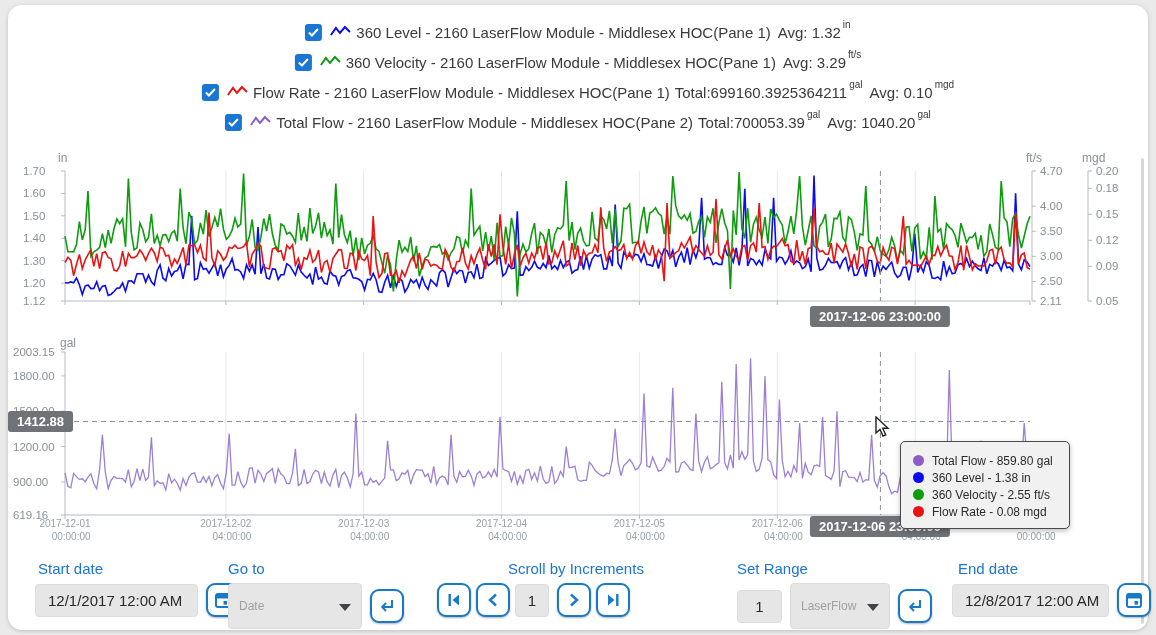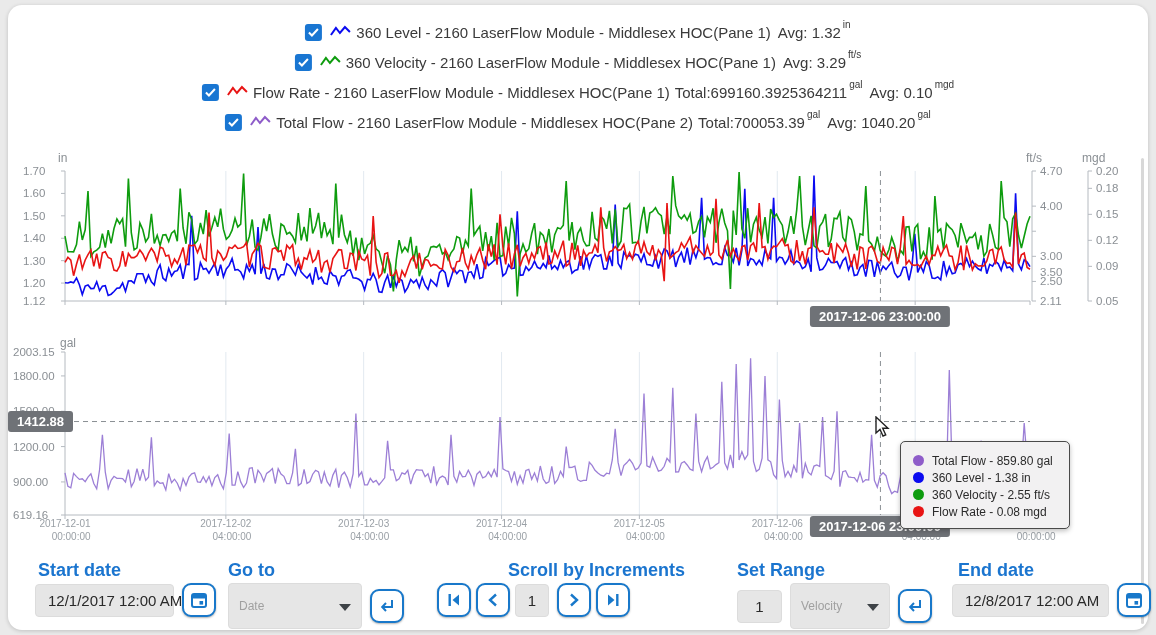--- a/index.html
+++ b/index.html
@@ -50,21 +50,21 @@
     box-shadow:0 2px 5px rgba(0,0,0,.25);z-index:8;padding:10px 10px 8px 12px;
   }
   .tip-row{display:flex;align-items:center;height:17px;font-size:12px;color:#2b2b2b;white-space:nowrap;}
   .tip-dot{width:11px;height:11px;border-radius:50%;margin-right:8px;flex:0 0 auto;}
   
   .cursor{position:absolute;left:874px;top:416px;z-index:9;}
   
   .vscroll{position:absolute;left:1141px;top:158px;width:3px;height:466px;
     background:#d8d8d8;border-radius:2px;z-index:2;}
   
-  .ctl-label{position:absolute;font-size:18px;font-weight:bold;color:#1b75cf;z-index:4;}
+  .ctl-label{position:absolute;font-size:15px;font-weight:normal;color:#1b75cf;z-index:4;}
   .ctl-row{position:absolute;top:583px;display:flex;align-items:center;z-index:4;}
   .inp{
     height:33px;background:#e6e6e6;border-radius:4px;border:1px solid #dcdcdc;
     font-size:15px;color:#2a2a2a;display:flex;align-items:center;padding:0 12px;
     box-sizing:border-box;white-space:nowrap;
   }
   .inp.center{justify-content:center;padding:0;}
   .dd{
     height:46px;background:#e6e6e6;border-radius:4px;border:1px solid #dcdcdc;
     font-size:12px;display:flex;align-items:center;box-sizing:border-box;
@@ -225,21 +225,21 @@
   <div id="tick-labels">
       <div class="ylab l" style="left: 23px; top: 171px;">1.70</div>
       <div class="ylab l" style="left: 23px; top: 193.414px;">1.60</div>
       <div class="ylab l" style="left: 23px; top: 215.828px;">1.50</div>
       <div class="ylab l" style="left: 23px; top: 238.241px;">1.40</div>
       <div class="ylab l" style="left: 23px; top: 260.655px;">1.30</div>
       <div class="ylab l" style="left: 23px; top: 283.069px;">1.20</div>
       <div class="ylab l" style="left: 23px; top: 301px;">1.12</div>
       <div class="ylab r" style="left: 1040px; top: 171px;">4.70</div>
       <div class="ylab r" style="left: 1040px; top: 206.135px;">4.00</div>
-      <div class="ylab r" style="left: 1040px; top: 231.232px; margin-top: 41px;">3.50</div>
+      <div class="ylab r" style="left: 1040px; top: 231.232px;">3.50</div>
       <div class="ylab r" style="left: 1040px; top: 256.328px;">3.00</div>
       <div class="ylab r" style="left: 1040px; top: 281.425px;">2.50</div>
       <div class="ylab r" style="left: 1040px; top: 301px;">2.11</div>
       <div class="ylab r" style="left: 1096px; top: 171px;">0.20</div>
       <div class="ylab r" style="left: 1096px; top: 188.333px;">0.18</div>
       <div class="ylab r" style="left: 1096px; top: 214.333px;">0.15</div>
       <div class="ylab r" style="left: 1096px; top: 240.333px;">0.12</div>
       <div class="ylab r" style="left: 1096px; top: 266.333px;">0.09</div>
       <div class="ylab r" style="left: 1096px; top: 301px;">0.05</div>
       <div class="ylab l" style="left: 13px; top: 352px;">2003.15</div>
@@ -306,21 +306,21 @@
   </div>
 
   <svg class="cursor" width="18" height="22" viewBox="0 0 18 22">
     <path d="M2,1 L2,17 L6,13.5 L9,20 L11.7,18.8 L8.7,12.3 L14,12.3 Z" fill="#ffffff" stroke="#222" stroke-width="1.4"></path>
   </svg>
 
   <div class="vscroll"></div>
 
   <div class="ctl-label" style="left:38px;top:560px;">Start date</div>
   <div class="ctl-row" style="left:35px;">
-    <div class="inp" style="width:139px;text-align:center;">12/1/2017 12:00 AM</div>
+    <div class="inp" style="width:163px;text-align:center;">12/1/2017 12:00 AM</div>
     <div class="btn gap8">
       <svg width="18" height="18" viewBox="0 0 18 18">
         <rect x="2" y="3" width="14" height="13" rx="2" fill="none" stroke="#1878ca" stroke-width="2"></rect>
         <rect x="2" y="3" width="14" height="4.5" rx="1.5" fill="#1878ca"></rect>
         <rect x="9.5" y="10" width="3.6" height="3.6" fill="#1878ca"></rect>
       </svg>
     </div>
   </div>
 
   <div class="ctl-label" style="left:228px;top:560px;">Go to</div>
@@ -361,21 +361,21 @@
         <rect x="11.1" y="1" width="2.4" height="12" fill="#1878ca"></rect>
         <path d="M3,1.5 L9.5,7 L3,12.5 Z" fill="#1878ca"></path>
       </svg>
     </div>
   </div>
 
   <div class="ctl-label" style="left:737px;top:560px;">Set Range</div>
   <div class="ctl-row" style="left:737px;">
     <div class="inp center" style="width:45px;">1</div>
     <div class="dd gap8" style="width:100px;">
-      <span class="ph">Velocity</span>
+      <span class="ph">LaserFlow</span>
       <span class="caret"></span>
     </div>
     <div class="btn gap8">
       <svg width="18" height="16" viewBox="0 0 18 16">
         <path d="M14,2 L14,9 L5,9" fill="none" stroke="#1878ca" stroke-width="2"></path>
         <path d="M8,5 L4.2,9 L8,13" fill="none" stroke="#1878ca" stroke-width="2"></path>
       </svg>
     </div>
   </div>
 

